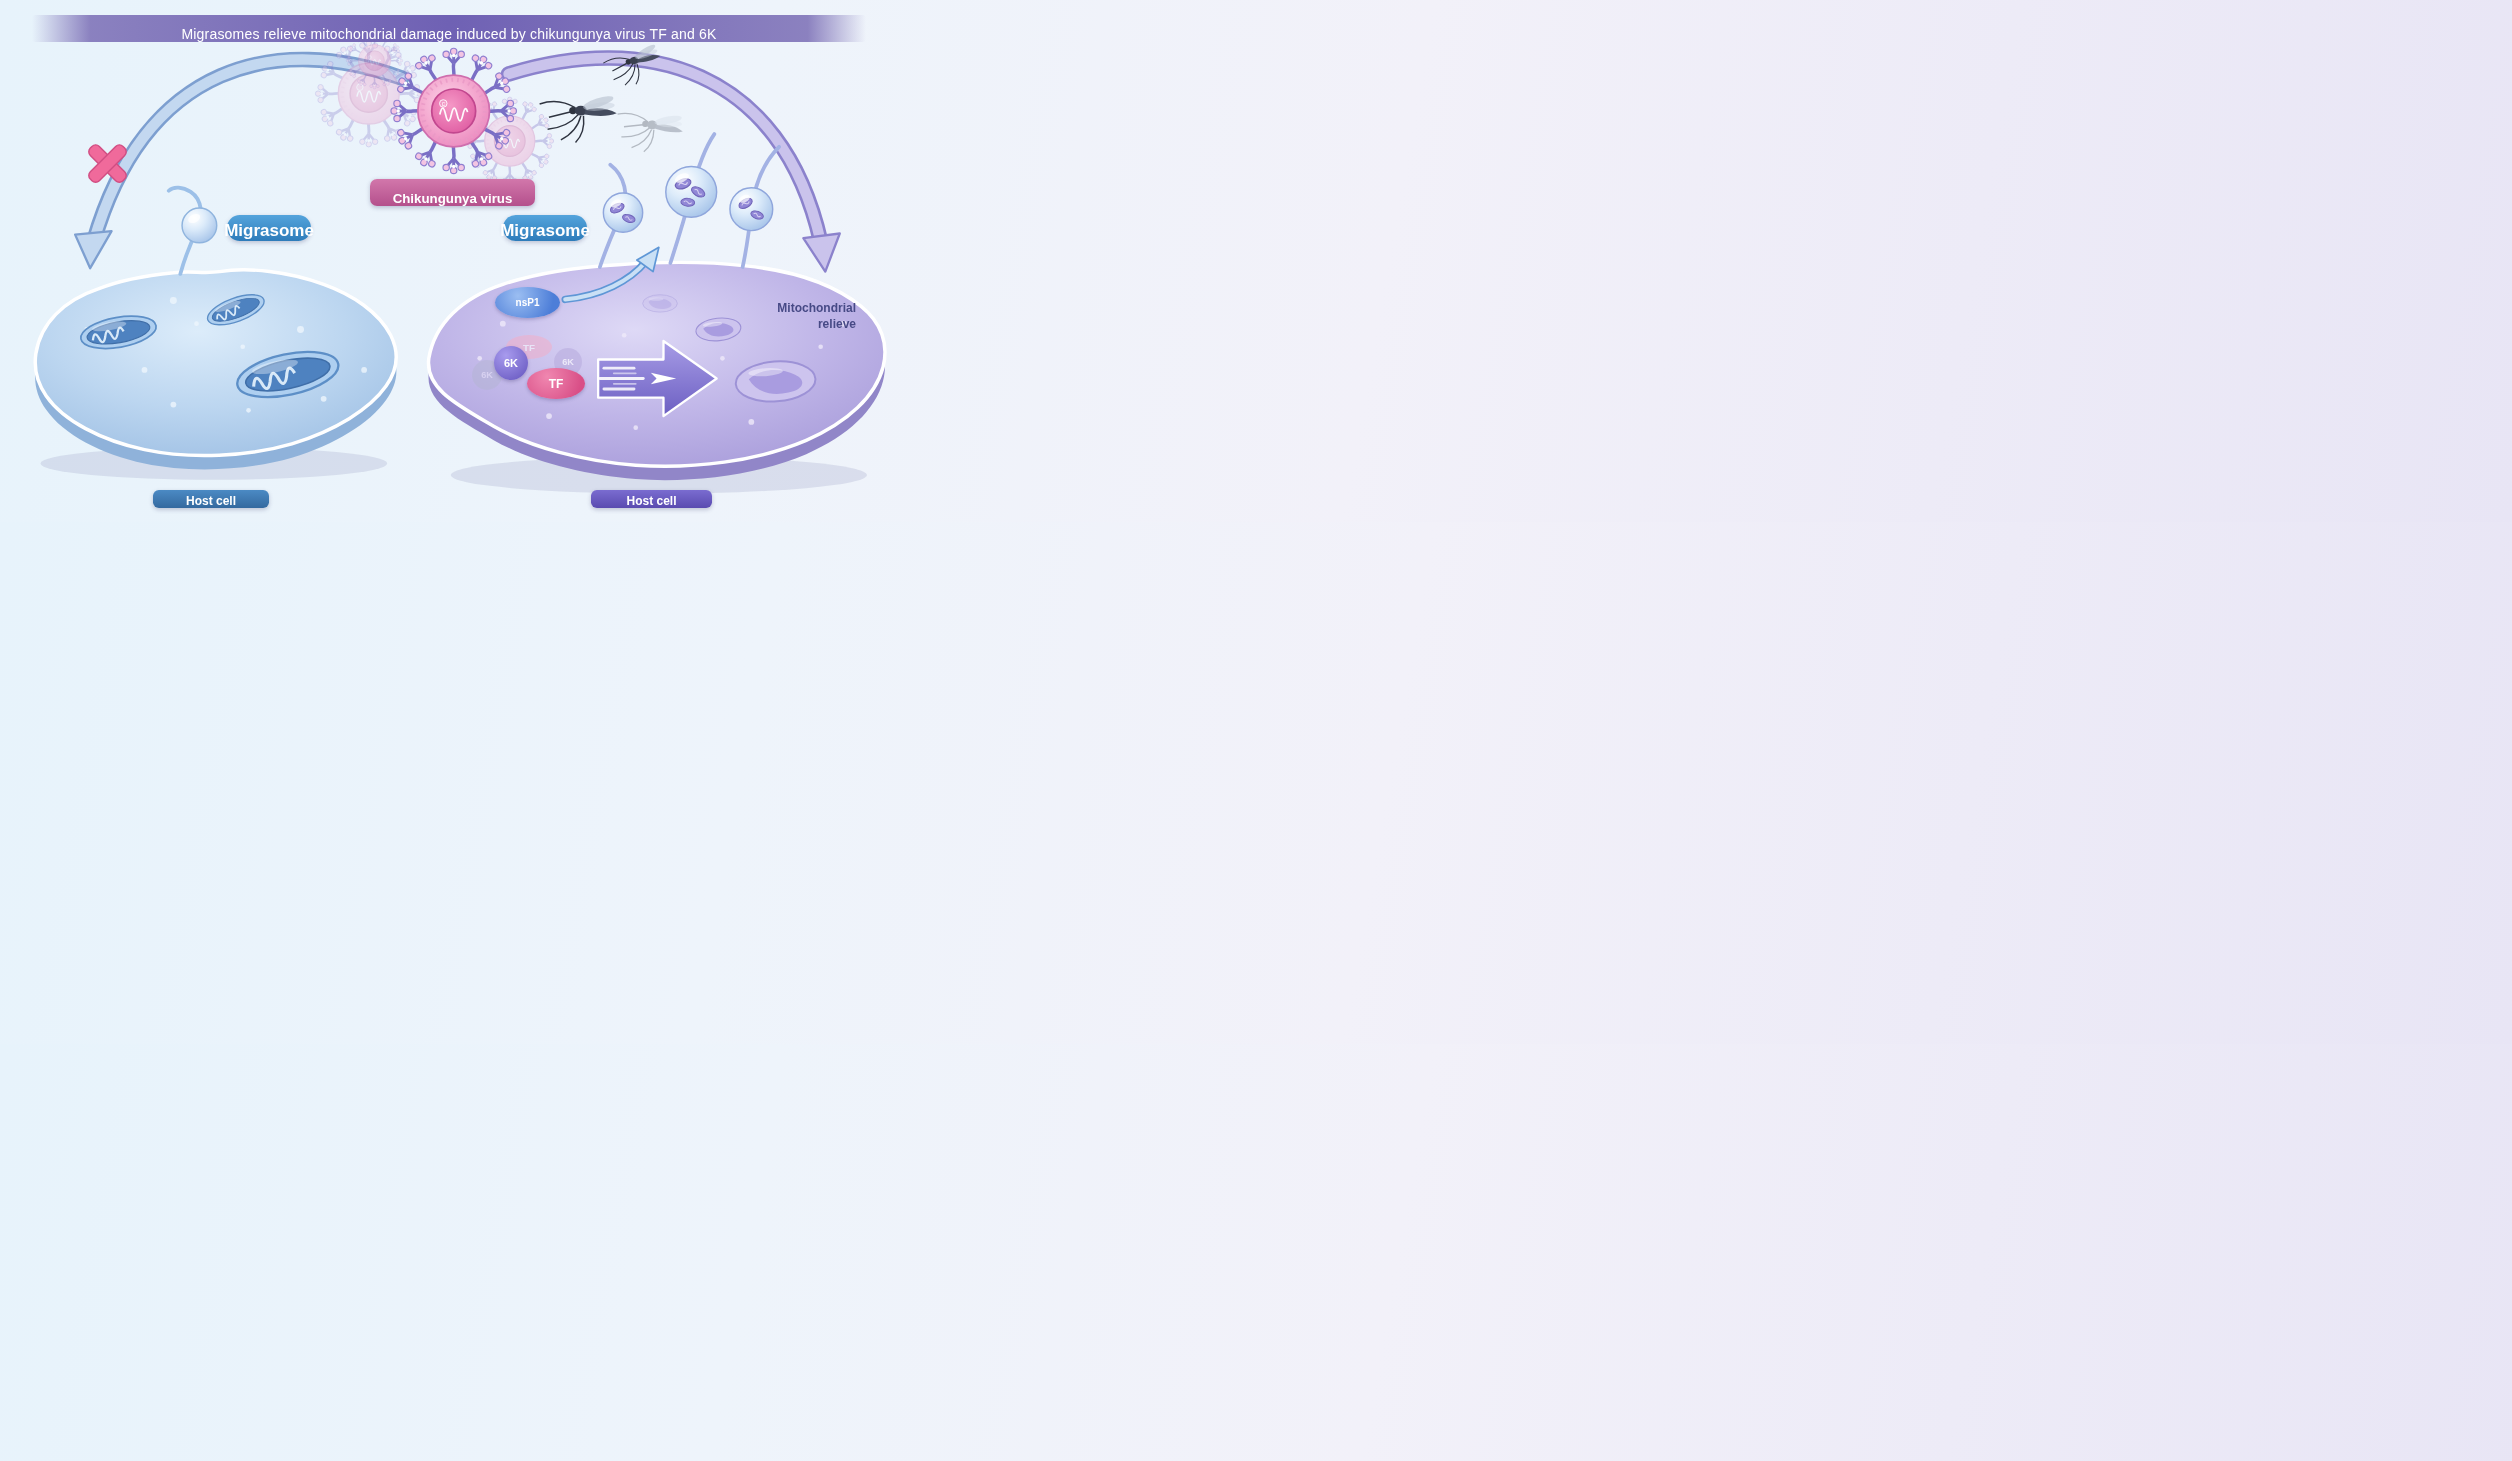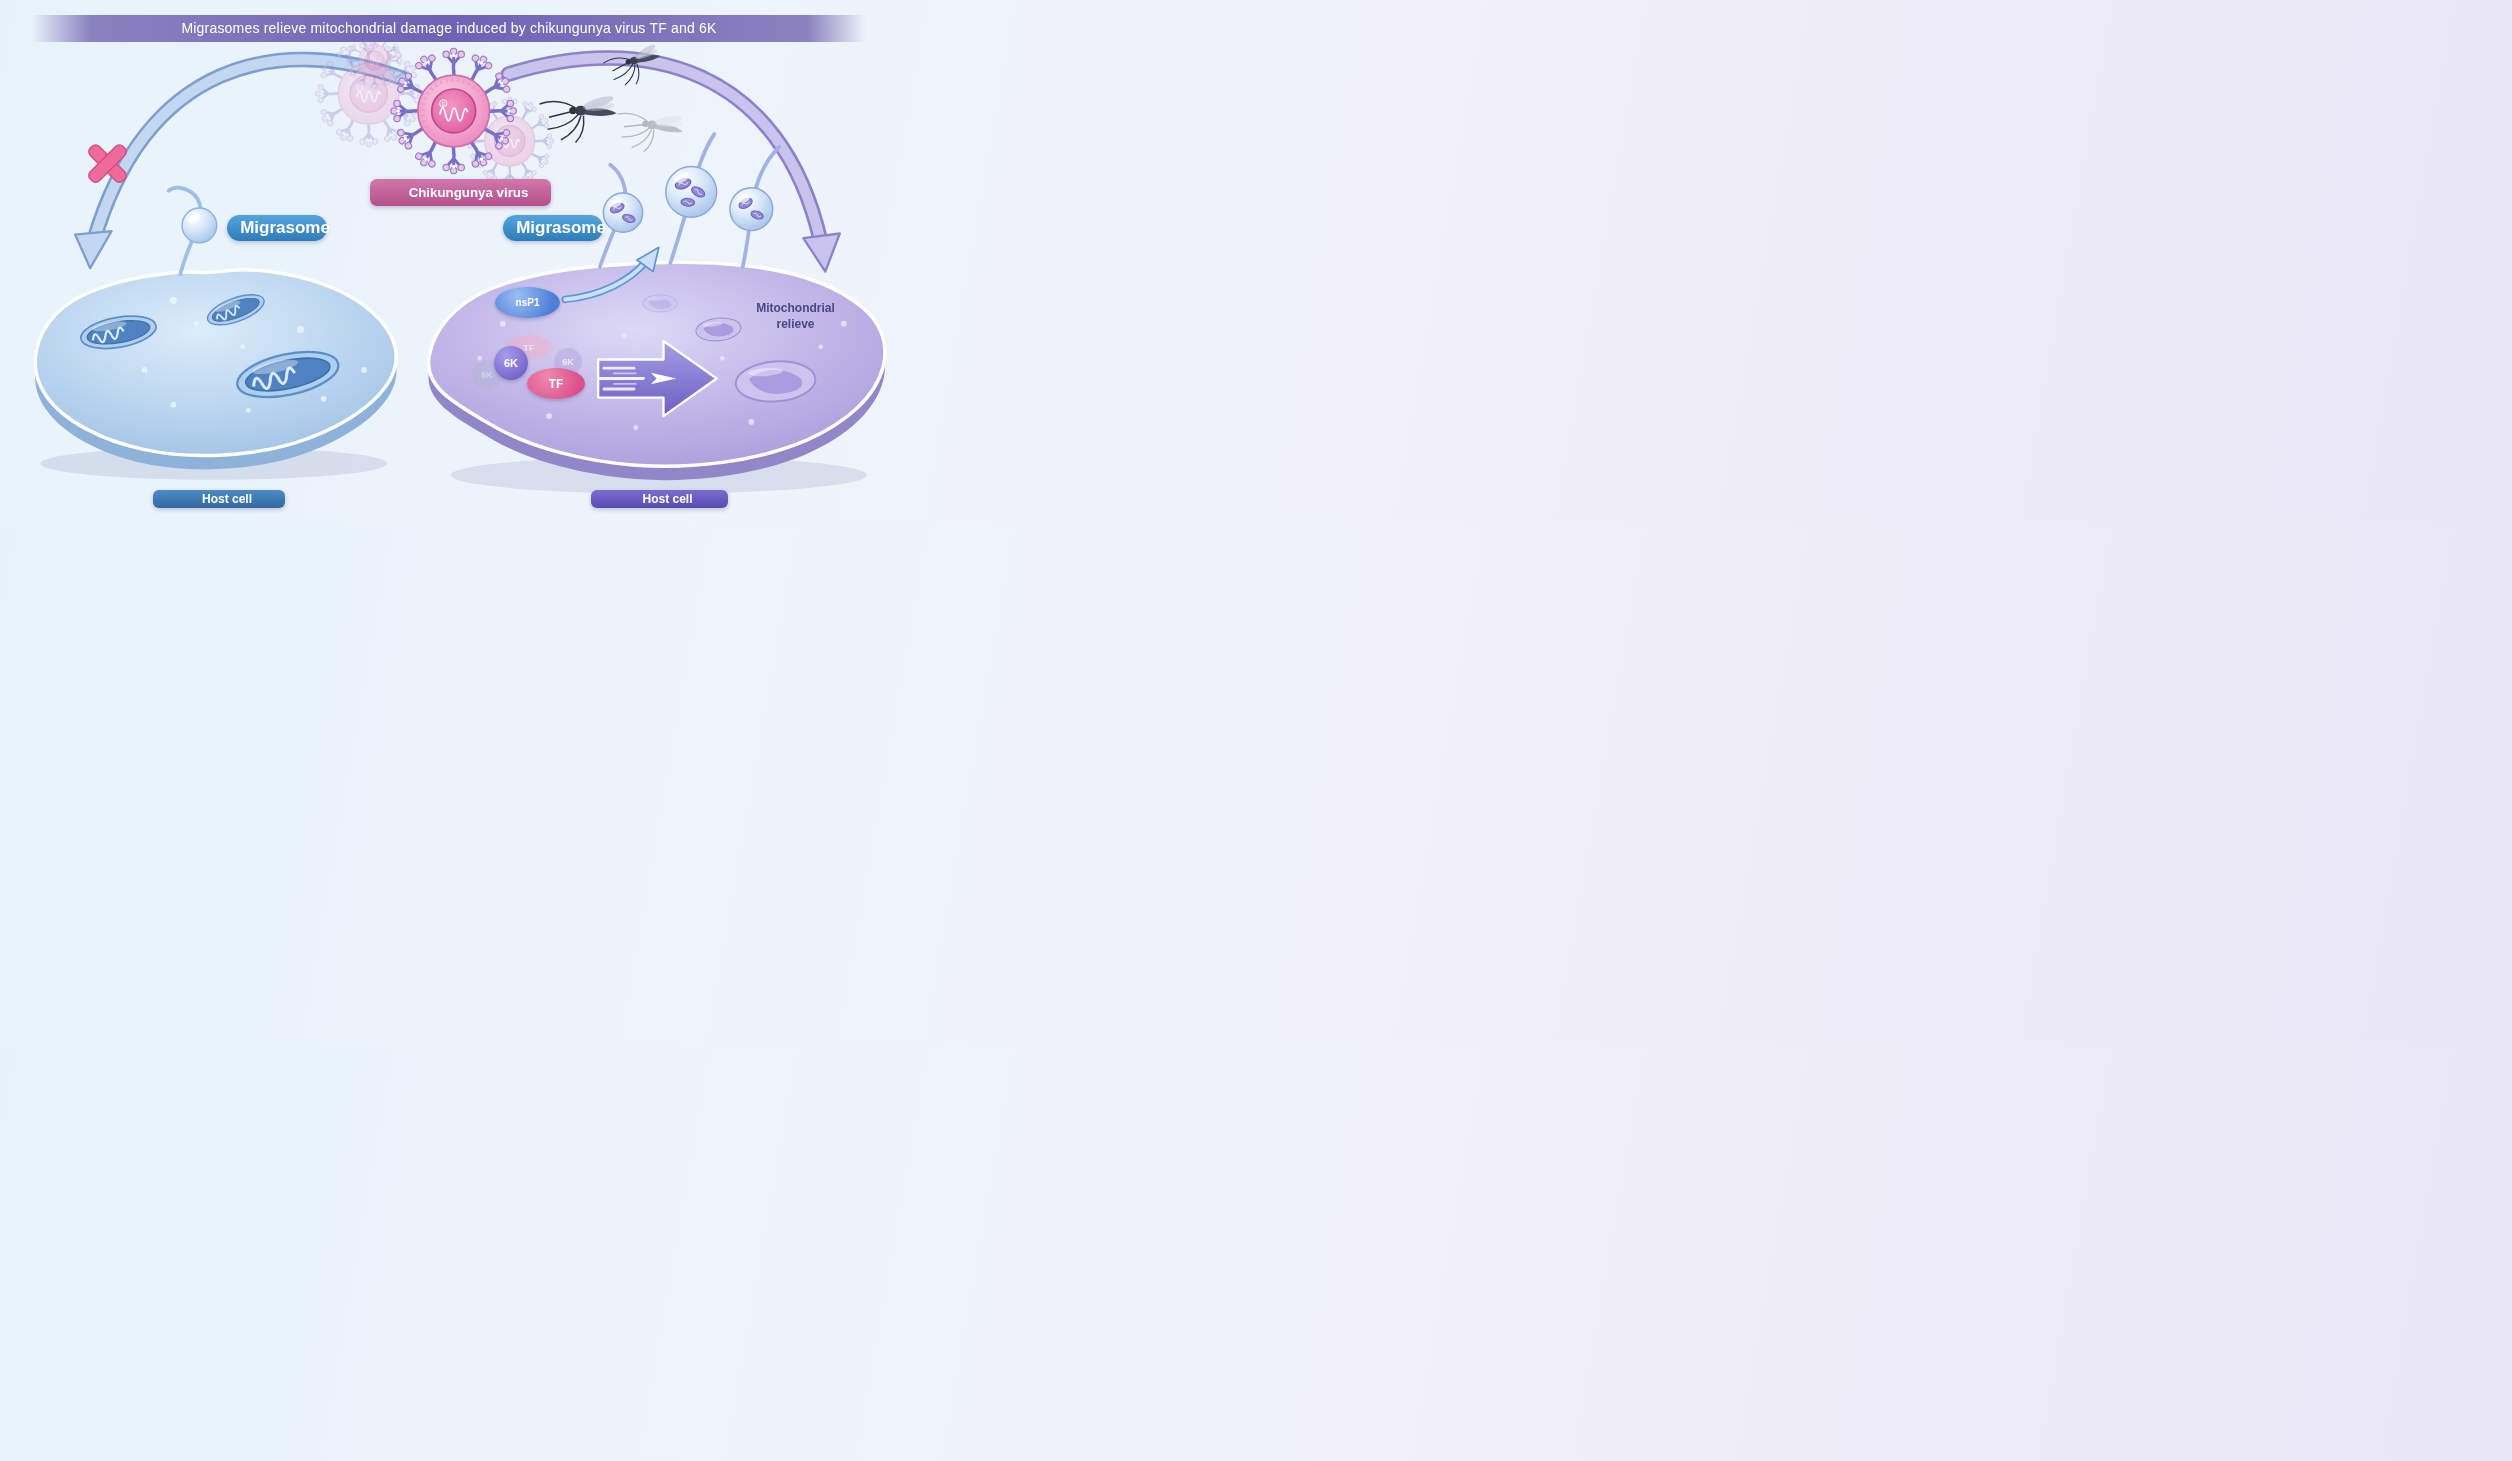--- a/index.html
+++ b/index.html
@@ -5,28 +5,28 @@
   html,body{margin:0;padding:0;}
   body{
     width:897px;height:522px;overflow:hidden;
     font-family:"Liberation Sans",sans-serif;
     background:linear-gradient(100deg,#e7f3fb 0%,#eef4fb 30%,#f2f1f9 55%,#e8e5f5 100%);
   }
   .canvas{position:relative;width:897px;height:522px;}
   .art{position:absolute;inset:0;z-index:1;}
   svg text{font-family:"Liberation Sans",sans-serif;}
 
-  .label{position:absolute;display:flex;align-items:center;justify-content:center;
+  .label{position:absolute;display:flex;align-items:flex-end;justify-content:center;
          color:#fff;text-align:center;z-index:3;}
   .title-band{
     left:32px;top:15px;width:834px;height:26.6px;border-radius:3.5px;
     background:linear-gradient(90deg,rgba(122,109,181,0) 0%,rgba(122,109,181,.85) 7%,#6f61b4 50%,rgba(122,109,181,.85) 93%,rgba(122,109,181,0) 100%);
     font-size:14px;font-weight:500;letter-spacing:0.2px;
   }
-  .pill{border-radius:5.8px;font-weight:600;box-shadow:0 1.7px 4px rgba(60,60,110,.28);padding-left:16px;}
+  .pill{border-radius:5.8px;font-weight:600;box-shadow:0 1.7px 4px rgba(60,60,110,.28);}
   .pill-virus{left:370px;top:179px;width:165px;height:26.6px;font-size:13.3px;
     background:linear-gradient(180deg,#d277ab,#b4508c);border-radius:7px;}
   .pill-migrasome{width:84px;height:26px;font-size:17px;border-radius:12.7px;
     background:linear-gradient(180deg,#54a4dc,#2e7cba);}
   .pill-migrasome.left{left:227px;top:215px;}
   .pill-migrasome.right{left:503px;top:215px;}
   .pill-host{width:116px;height:18px;font-size:12px;}
   .pill-host.left{left:153px;top:490px;background:linear-gradient(180deg,#4b8ac4,#34699f);}
   .pill-host.right{left:591px;top:490px;width:121px;background:linear-gradient(180deg,#7a6cd0,#5a4bb0);}
 

